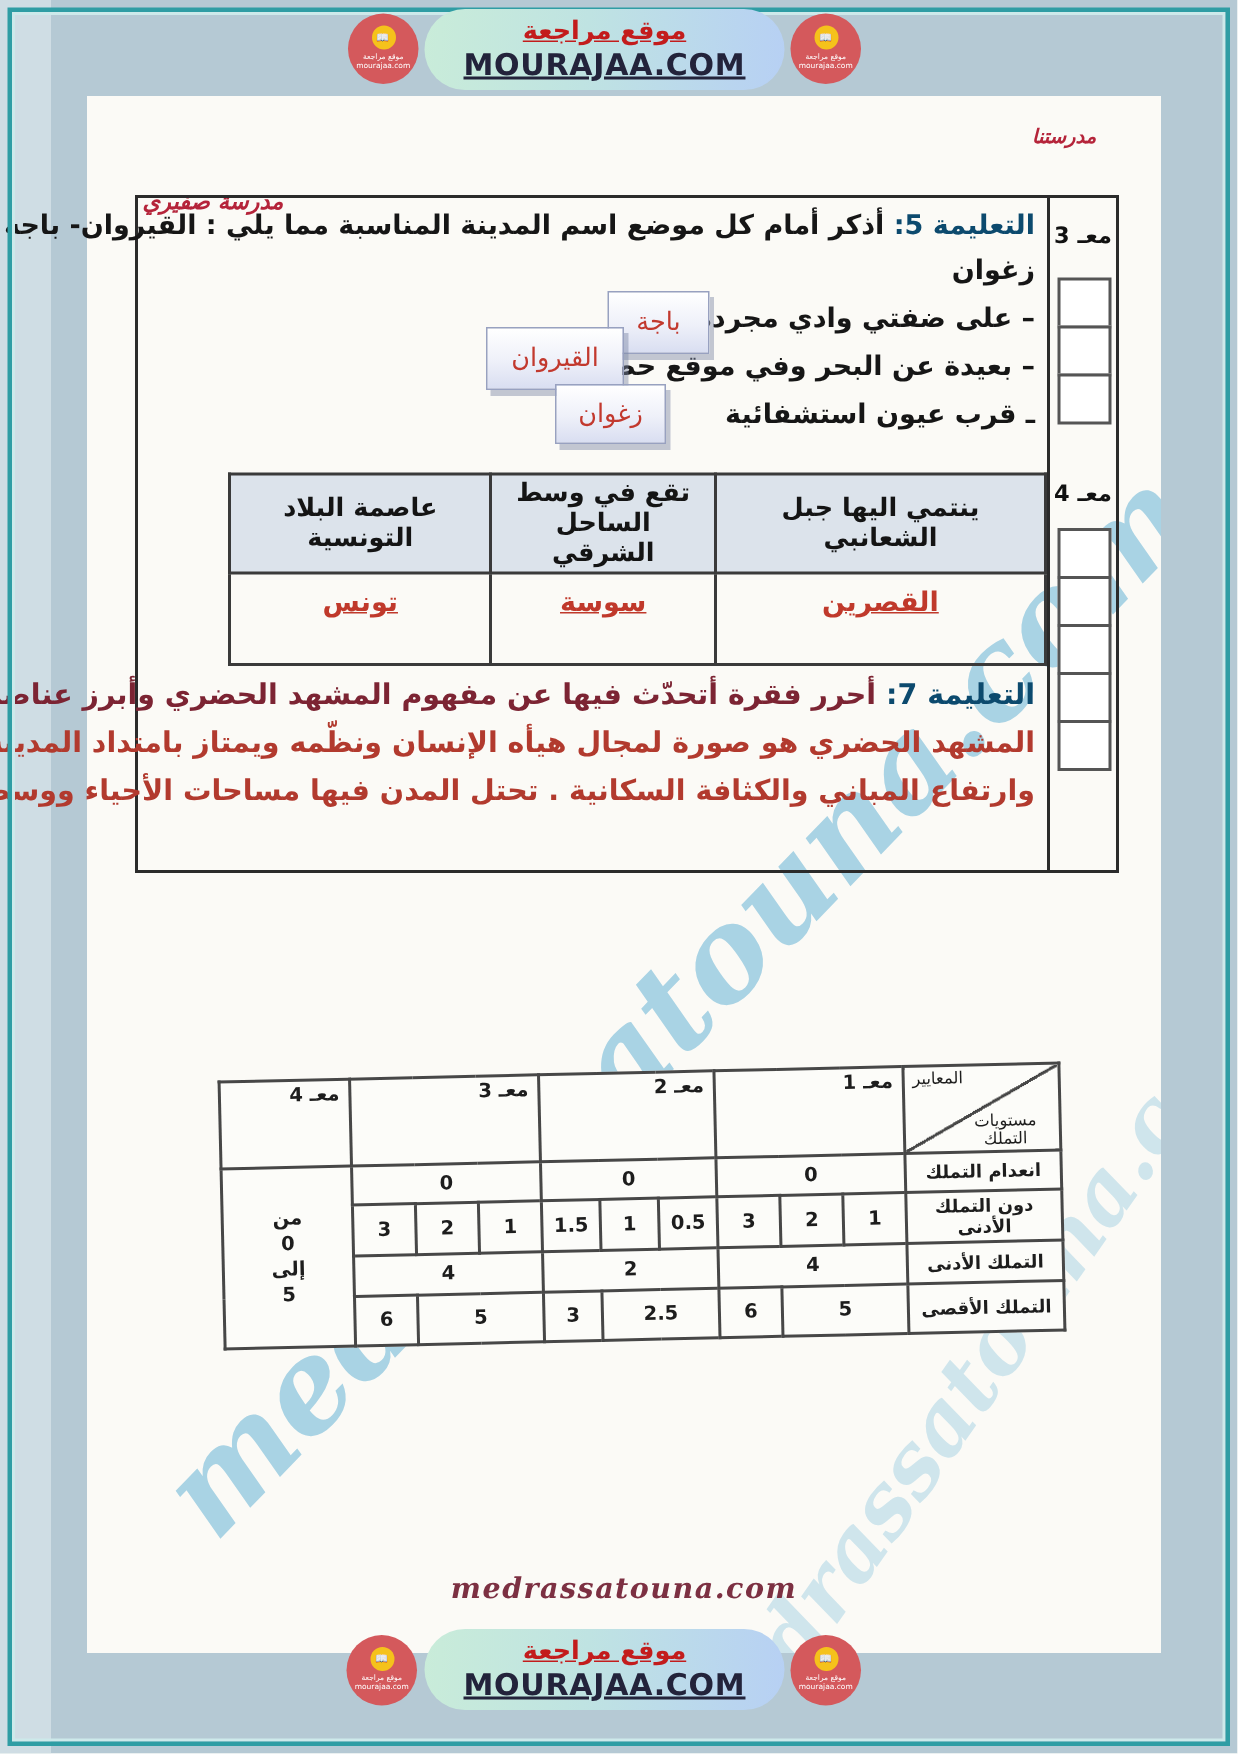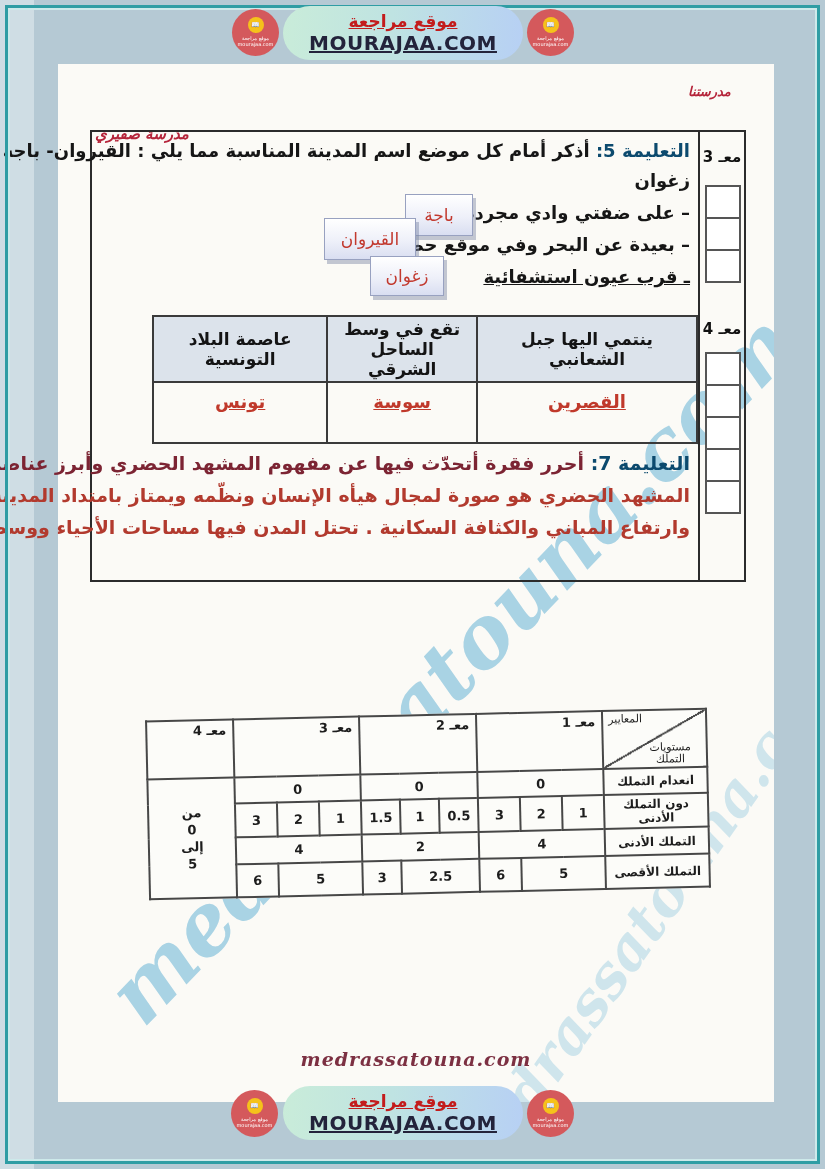--- a/index.html
+++ b/index.html
@@ -126,21 +126,21 @@
     <div class="main-area">
 
       <div class="tline" style="top:8px;">
         <span class="tlabel">التعليمة 5:</span>
         <span>أذكر أمام كل موضع اسم المدينة المناسبة مما يلي : القيروان- باجة –</span>
       </div>
       <div class="tline" style="top:38px;">زغوان</div>
 
       <div class="tline" style="top:70px;">– على ضفتي وادي مجردة</div>
       <div class="tline" style="top:102px;">– بعيدة عن البحر وفي موقع حصين</div>
-      <div class="tline" style="top:134px;text-decoration:underline;">ـ قرب عيون استشفائية</div>
+      <div class="tline" style="top:134px;">ـ قرب عيون استشفائية</div>
 
       <div class="ans-btn" style="left:313px;top:62px;width:66px;height:40px;">باجة</div>
       <div class="ans-btn" style="left:232px;top:86px;width:90px;height:40px;">القيروان</div>
       <div class="ans-btn" style="left:278px;top:124px;width:72px;height:38px;">زغوان</div>
 
 
       <table class="t6">
         <colgroup>
             <col style="width:221px">
             <col style="width:150px">

